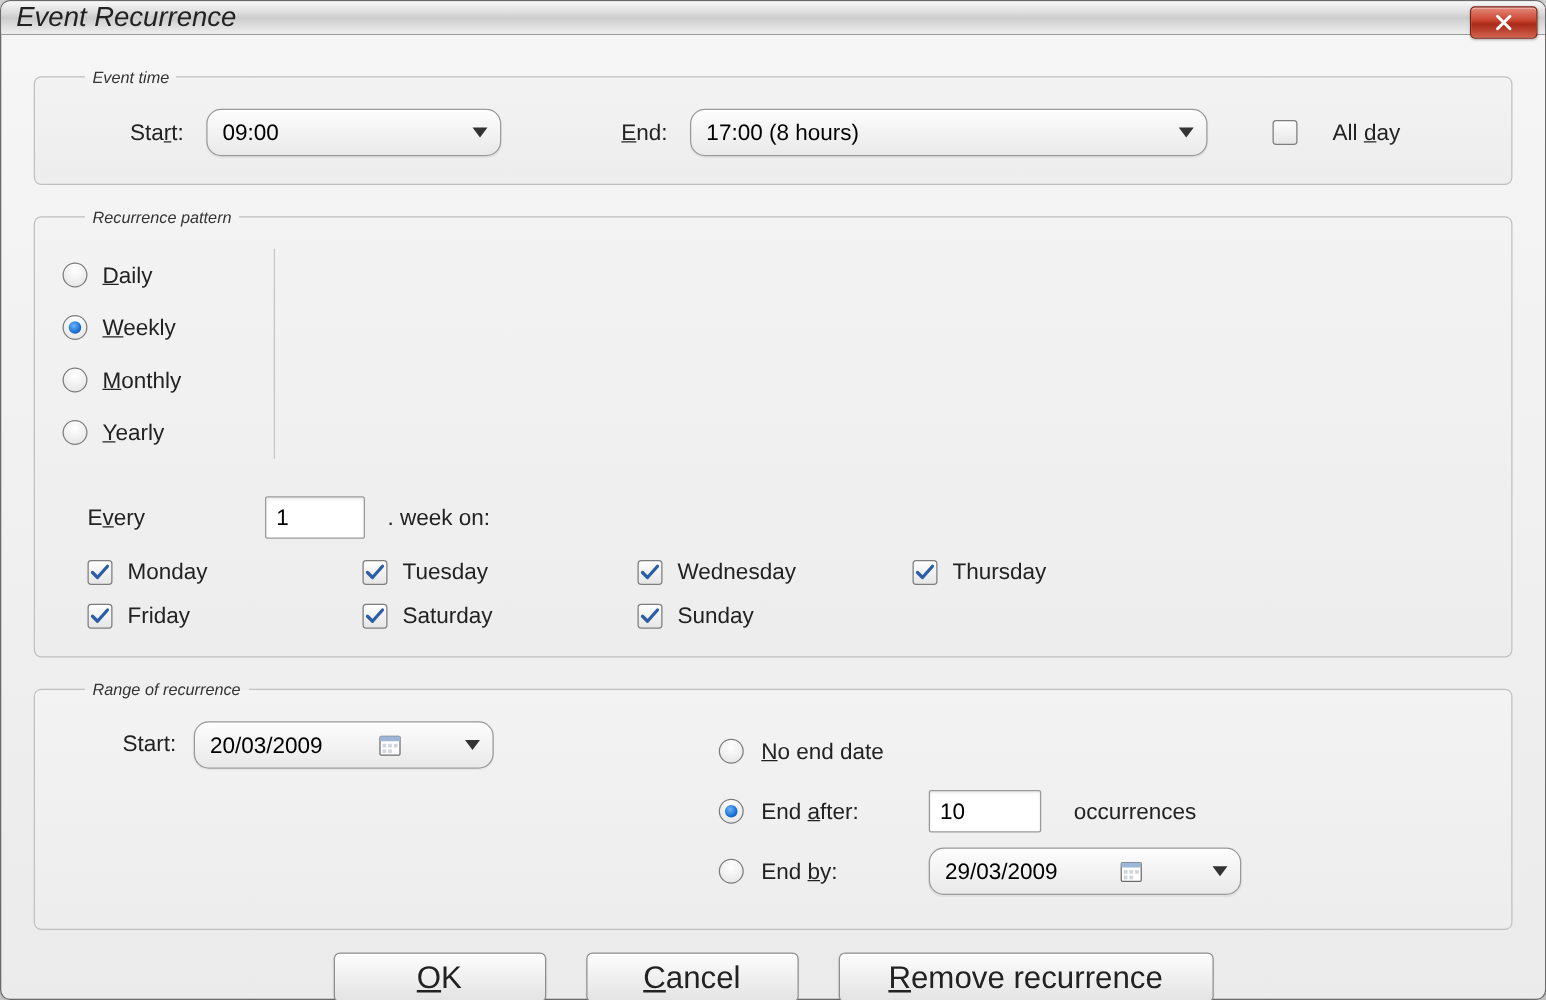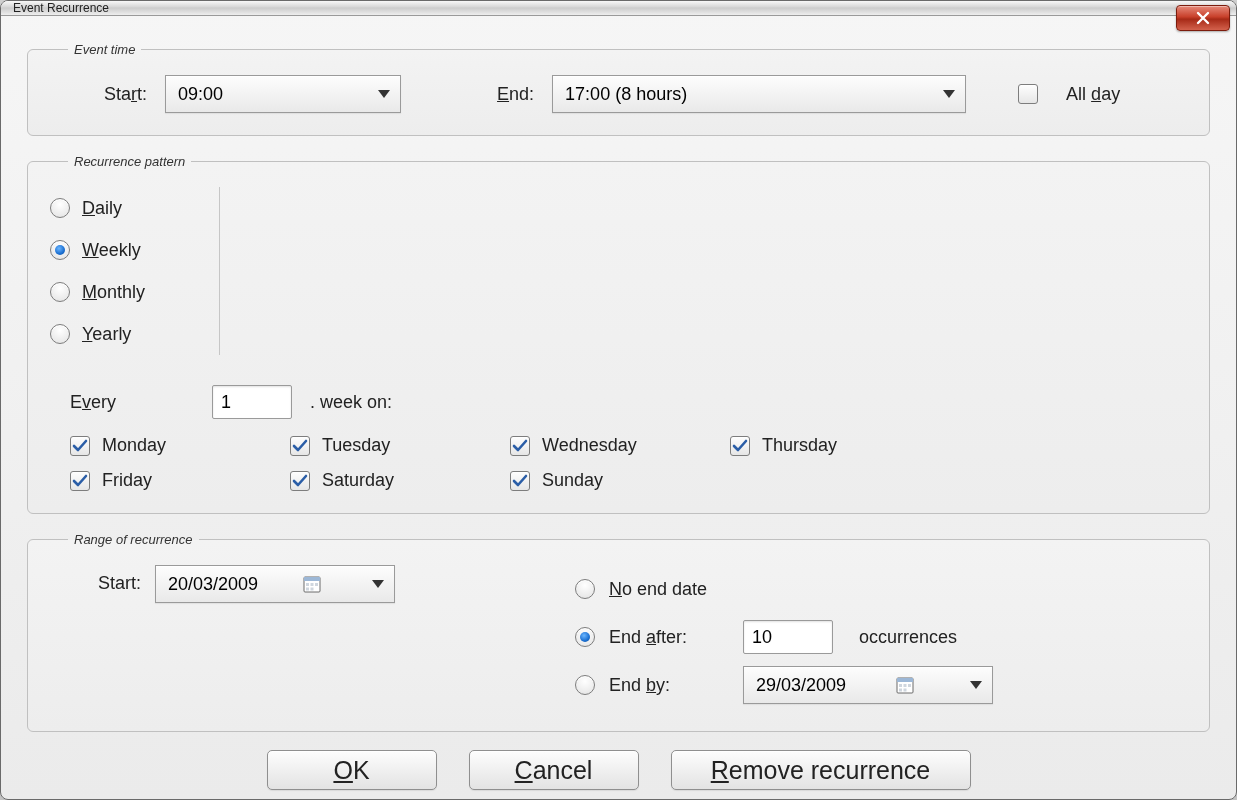--- a/index.html
+++ b/index.html
@@ -23,21 +23,22 @@
     height: 40px;
     background: linear-gradient(#f8f8f8, #d9d9d9 40%, #cccccc 50%, #eeeeee);
     border-bottom: 1px solid #9a9a9a;
     border-radius: 7px 7px 0 0;
     display: flex; align-items: center;
     padding: 0 6px 0 12px;
     position: relative;
   }
   .titlebar .title {
     color: #222;
-    font-size: 12px;
+    font-size: 22px;
+    font-style: italic;
   }
   .close-btn {
     position: absolute; right: 6px; top: 4px;
     width: 54px; height: 26px;
     background: linear-gradient(#e68a7a, #c8402b 45%, #a72a17 55%, #d3614c);
     border: 1px solid #7c1c0d;
     border-radius: 4px;
     box-shadow: inset 0 1px 0 rgba(255,255,255,.4), 0 1px 2px rgba(0,0,0,.3);
     display: flex; align-items: center; justify-content: center;
     color: #fff;
@@ -66,21 +67,21 @@
   .row { display: flex; align-items: center; }
   .lbl { color: #222; }
   .underline-first { text-decoration: none; }
   .underline-first .u { text-decoration: underline; }
 
   
   .select, .dateinput {
     height: 38px;
     background: linear-gradient(#fdfdfd, #e9e9e9);
     border: 1px solid #9a9a9a;
-    border-radius: 0;
+    border-radius: 12px;
     display: inline-flex; align-items: center;
     padding: 0 10px 0 12px;
     cursor: pointer;
     position: relative;
     box-shadow: inset 0 1px 0 #fff, 0 1px 1px rgba(0,0,0,.06);
   }
   .select .caret, .dateinput .caret {
     margin-left: auto;
     width: 0; height: 0;
     border-left: 6px solid transparent;

